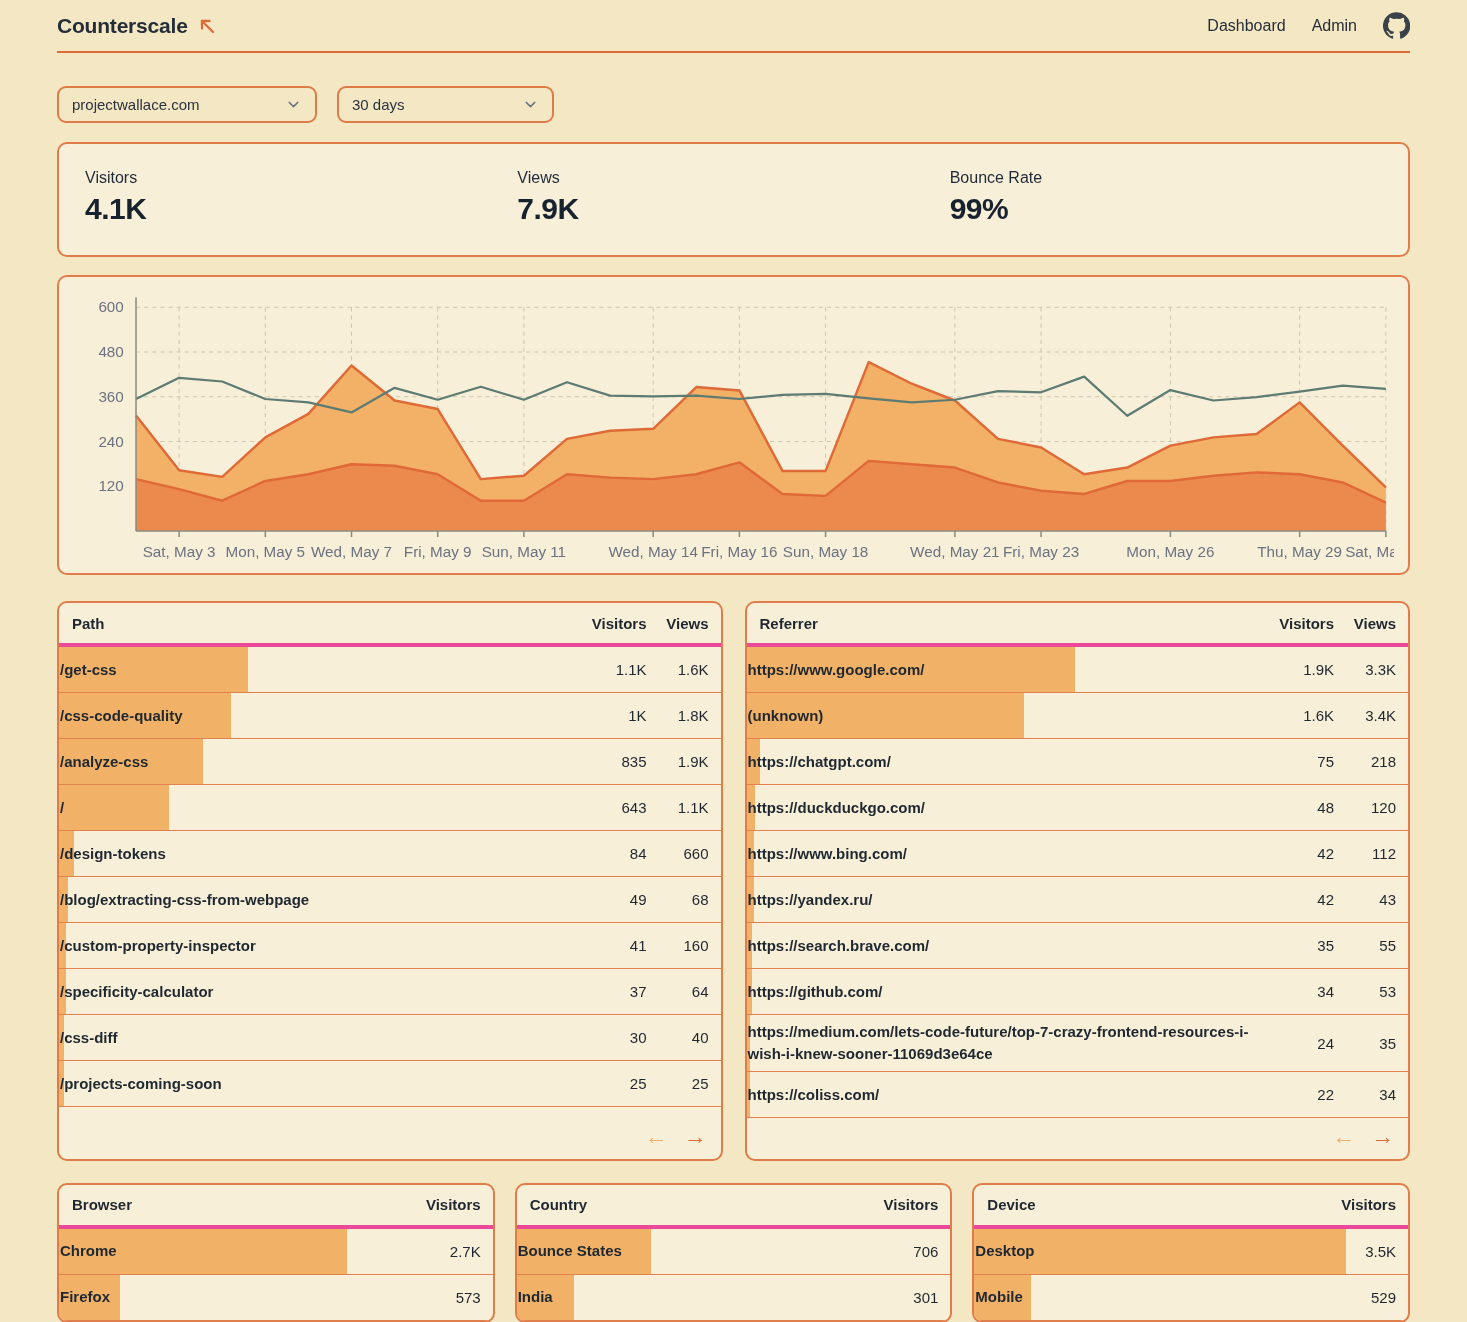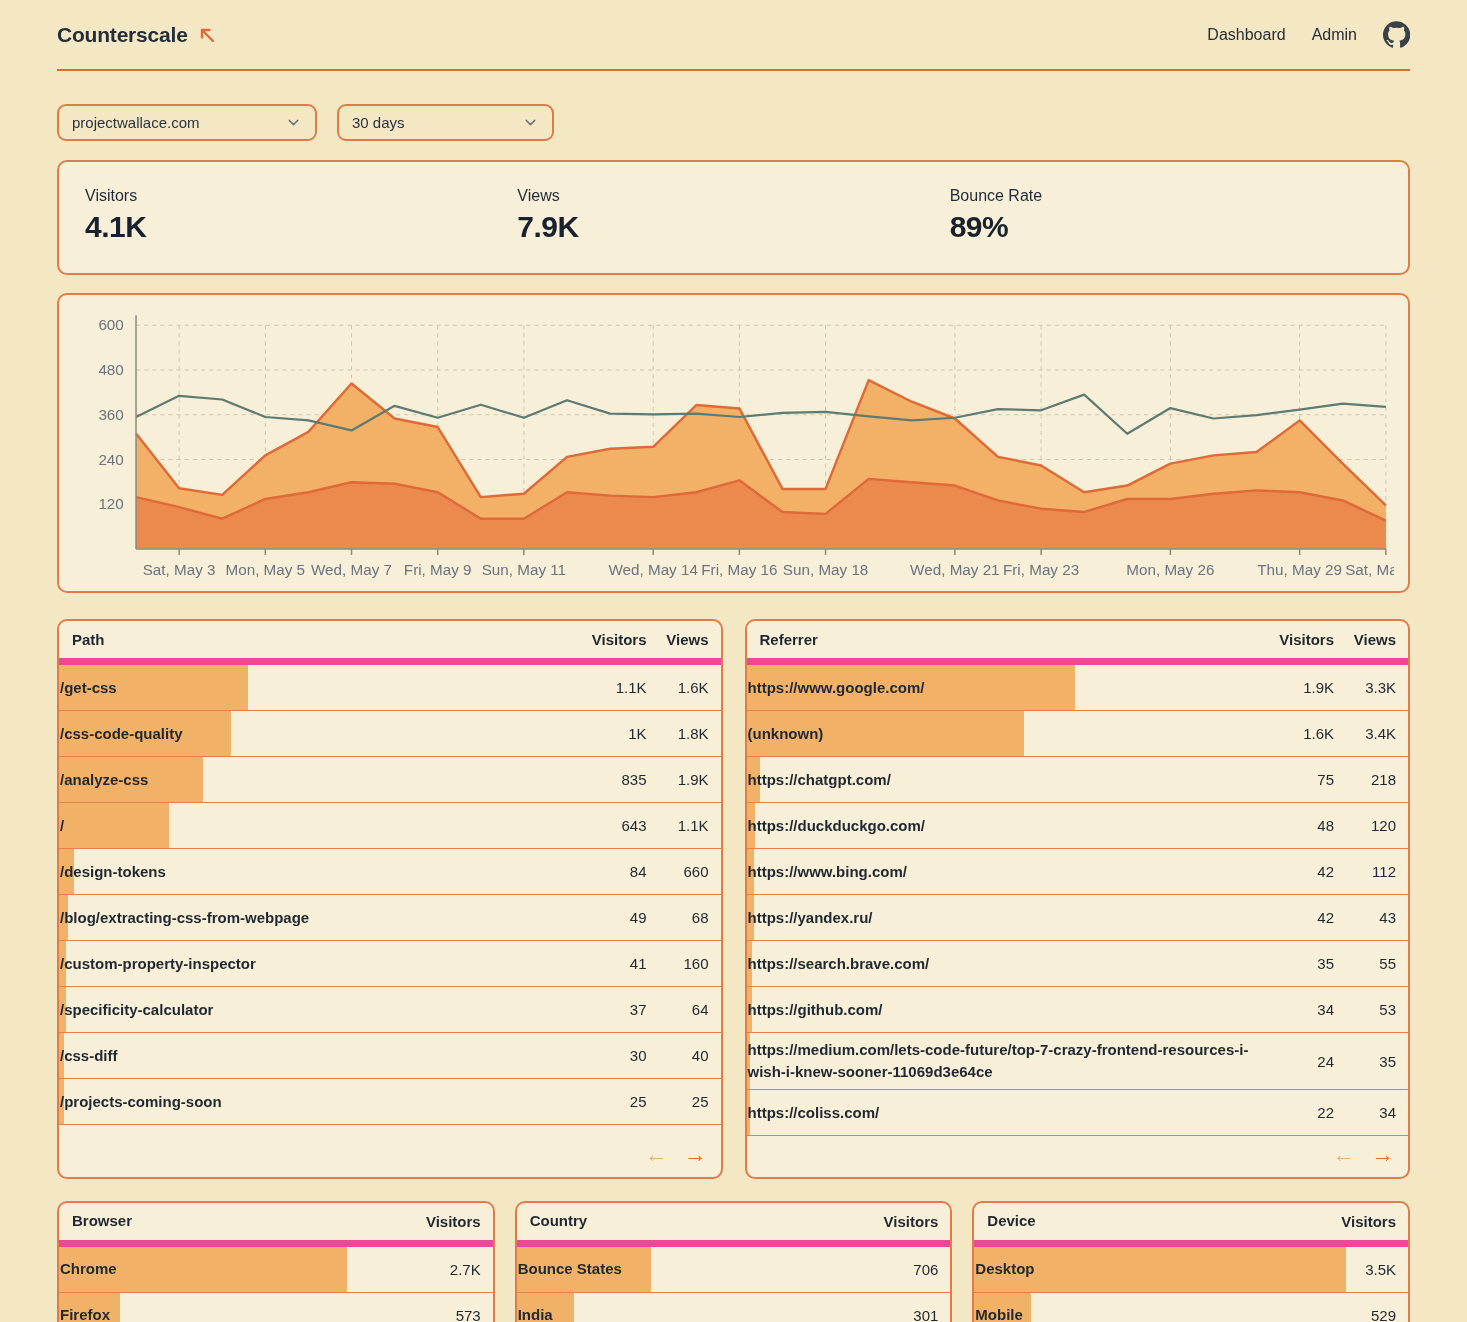--- a/index.html
+++ b/index.html
@@ -7,21 +7,21 @@
   body {
     background:#f4e7c3;
     font-family:"Liberation Sans", sans-serif;
     color:#222b36;
   }
   .shell { padding:0 57px; }
 
   
   header {
     display:flex; align-items:center; justify-content:space-between;
-    height:71px; border-bottom:2px solid #dd6b38;
+    height:53px; border-bottom:2px solid #dd6b38;
   }
   .logo { display:flex; align-items:center; gap:7px; cursor:pointer; }
   .logo-text { font-size:21px; font-weight:700; color:#252e38; letter-spacing:-0.2px; }
   .logo-icon { width:24px; height:24px; }
   nav { display:flex; align-items:center; gap:26px; }
   .nav-link { font-size:16px; font-weight:500; color:#252e38; text-decoration:none; cursor:pointer; }
   .gh { width:27px; height:27px; display:inline-flex; cursor:pointer; }
   .gh svg { width:27px; height:27px; fill:#3a4148; }
 
   
@@ -46,21 +46,21 @@
   .chart-card { margin-top:18px; padding:8px 14px; }
   .chart-card svg { display:block; width:100%; height:auto; }
 
   .two-col { display:grid; grid-template-columns:1fr 1fr; gap:22px; margin-top:26px; align-items:stretch; }
   .three-col { display:grid; grid-template-columns:1fr 1fr 1fr; gap:20px; margin-top:22px; align-items:stretch; }
 
   .table-card { display:flex; flex-direction:column; overflow:hidden; }
   .thead {
     display:flex; align-items:center; min-height:44px; padding:0 12px 0 13px;
     font-size:15px; font-weight:700; color:#1f2730;
-    border-bottom:7px solid #ec4899;
+    border-bottom:4px solid #ec4899;
   }
   .trow {
     position:relative; display:flex; align-items:center; min-height:46px;
     padding:6px 12px 6px 1px; border-bottom:1px solid #e0824f;
     font-size:15px; cursor:pointer;
   }
   .rowbar { position:absolute; left:0; top:0; bottom:0; background:#f1b166; }
   .tname { position:relative; flex:1; font-weight:600; color:#1f2730; padding-right:10px; line-height:1.45; word-break:break-word; }
   .tnum  { position:relative; width:70px; text-align:right; color:#1f2730; flex-shrink:0; }
   .tnum.second { width:62px; }
@@ -113,21 +113,21 @@
     <div class="stat">
       <div class="stat-label">Visitors</div>
       <div class="stat-value">4.1K</div>
     </div>
     <div class="stat">
       <div class="stat-label">Views</div>
       <div class="stat-value">7.9K</div>
     </div>
     <div class="stat">
       <div class="stat-label">Bounce Rate</div>
-      <div class="stat-value">89%</div>
+      <div class="stat-value">99%</div>
     </div>
   </section>
 
   <section class="card chart-card">
     <svg id="chart-svg" viewBox="0 0 1300 276">
         <line x1="62" y1="198" x2="1292" y2="198" stroke="#cfc6ae" stroke-width="1" stroke-dasharray="4 4"></line>
         <text x="50" y="203" text-anchor="end" font-size="15" fill="#6b7280" font-family="Liberation Sans, sans-serif">120</text>
         <line x1="62" y1="154" x2="1292" y2="154" stroke="#cfc6ae" stroke-width="1" stroke-dasharray="4 4"></line>
         <text x="50" y="159" text-anchor="end" font-size="15" fill="#6b7280" font-family="Liberation Sans, sans-serif">240</text>
         <line x1="62" y1="110" x2="1292" y2="110" stroke="#cfc6ae" stroke-width="1" stroke-dasharray="4 4"></line>

